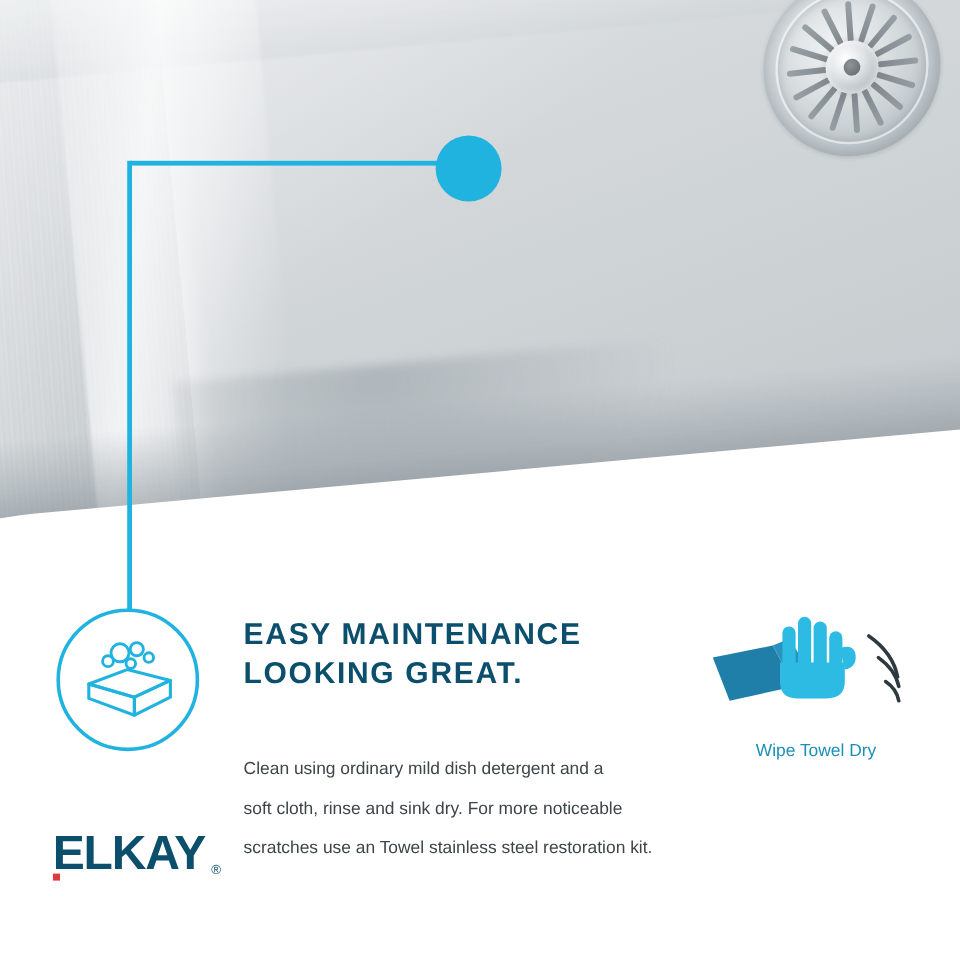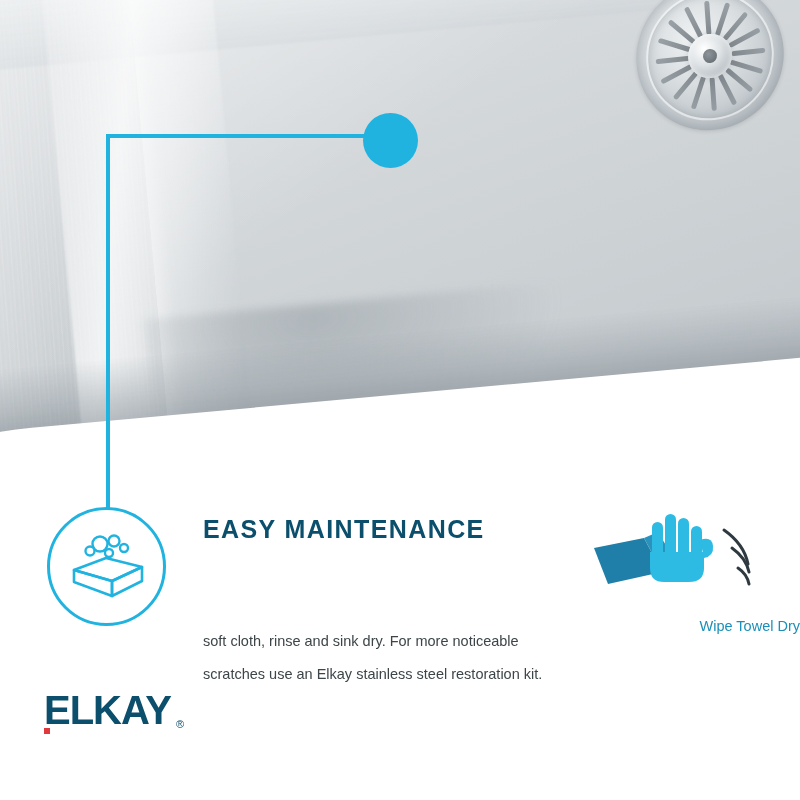--- a/index.html
+++ b/index.html
@@ -259,21 +259,21 @@
     left: 592px;
     top: 512px;
     width: 180px;
     height: 95px;
   }
   #towel-caption {
     position: absolute;
     left: 560px;
     top: 618px;
     width: 240px;
-    text-align: right;
+    text-align: center;
     color: #1b8fb8;
     font-size: 14.5px;
   }
 
   
   #logo {
     position: absolute;
     left: 44px;
     top: 692px;
     width: 170px;
@@ -341,25 +341,27 @@
       <circle cx="43" cy="19" r="4" fill="none" stroke="#21b3e0" stroke-width="2.4"></circle>
 
       <path d="M8 36 L40 24 L76 33 L46 47 Z" fill="none" stroke="#21b3e0" stroke-width="2.6" stroke-linejoin="round"></path>
       <path d="M8 36 L8 48 L46 62 L46 47 Z" fill="none" stroke="#21b3e0" stroke-width="2.6" stroke-linejoin="round"></path>
       <path d="M46 47 L46 62 L76 47 L76 33 Z" fill="none" stroke="#21b3e0" stroke-width="2.6" stroke-linejoin="round"></path>
     </svg>
   </div>
 
   <div id="headline">
     <div>Easy maintenance</div>
+    <div>looking great.</div>
   </div>
 
   <div id="body-copy">
+    <div>Clean using ordinary mild dish detergent and a</div>
     <div>soft cloth, rinse and sink dry. For more noticeable</div>
-    <div>scratches use an Elkay stainless steel restoration kit.</div>
+    <div>scratches use an Towel stainless steel restoration kit.</div>
   </div>
 
   <div id="towel-icon">
     <svg width="180" height="95" viewBox="0 0 180 95">
 
       <path d="M2 36 L52 26 L70 60 L16 72 Z" fill="#1f7fa8"></path>
       <path d="M52 26 L70 60 L84 50 L66 20 Z" fill="#2a93bd"></path>
 
       <g fill="#2dbbe3">
         <rect x="60" y="10" width="11" height="40" rx="5.5"></rect>

